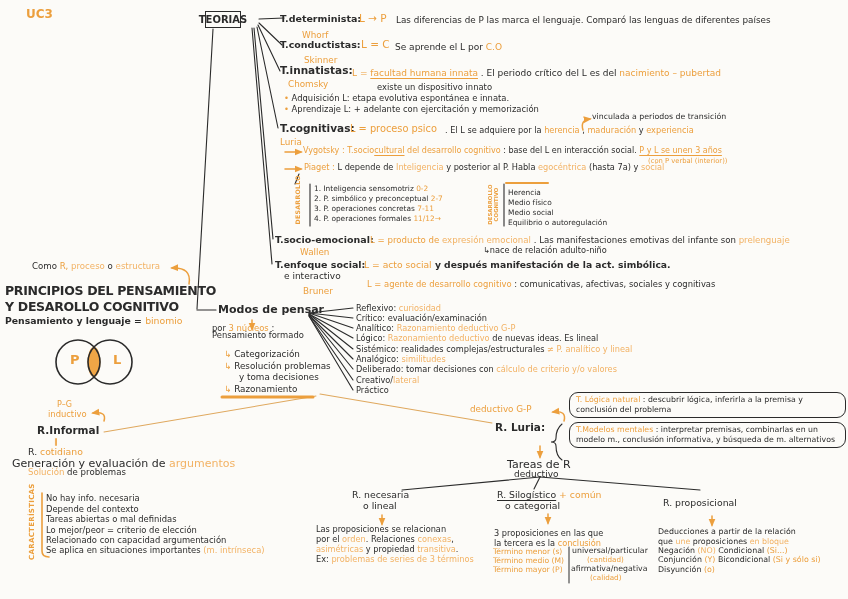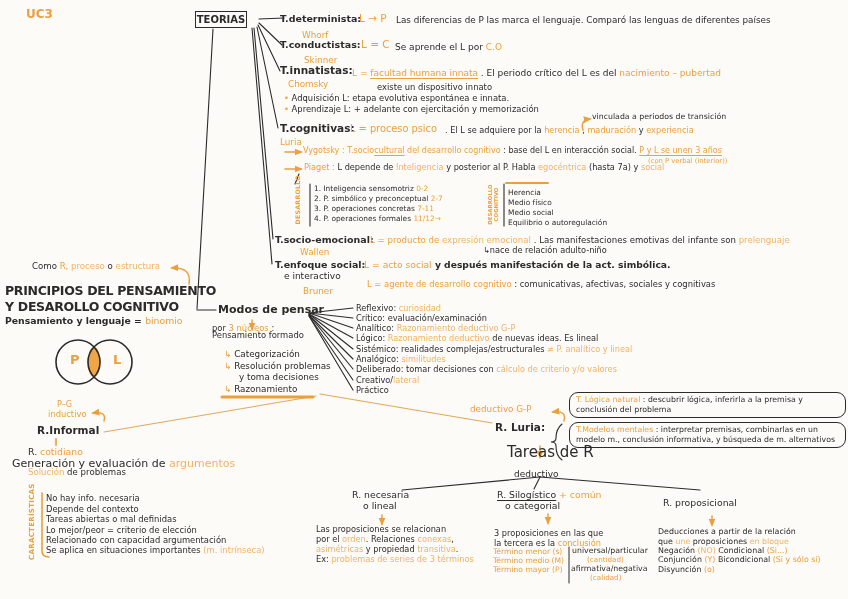--- a/index.html
+++ b/index.html
@@ -90,21 +90,21 @@
     </g>
     <g>
       <ellipse cx="94" cy="362" rx="6.5" ry="15" fill="#f0a646"></ellipse>
       <circle cx="78" cy="362" r="22" fill="none" stroke="#2b2b2b" stroke-width="1.6"></circle>
       <circle cx="110" cy="362" r="22" fill="none" stroke="#2b2b2b" stroke-width="1.6"></circle>
     </g>
   </svg>
 
   <div class="t b orange" style="left:26px;top:8px;font-size:12px">UC3</div>
 
-  <div class="framebox" style="left:195px;top:11px;width:52px;height:17px">
+  <div class="framebox" style="left:205px;top:11px;width:36px;height:17px">
     <span class="b" style="font-size:10px">TEORIAS</span>
   </div>
 
   <div class="t b" style="left:280px;top:14px;font-size:9.5px">T.determinista:</div>
   <div class="t orange" style="left:359px;top:13px;font-size:10.5px">L → P</div>
   <div class="t" style="left:396px;top:16px;font-size:8.8px">Las diferencias de P las marca el lenguaje. Comparó las lenguas de diferentes países</div>
   <div class="t orange" style="left:302px;top:31px;font-size:8.8px">Whorf</div>
 
   <div class="t b" style="left:280px;top:40px;font-size:9.5px">T.conductistas:</div>
   <div class="t orange" style="left:361px;top:39px;font-size:10.5px">L = C</div>
@@ -187,21 +187,21 @@
   <div class="t" style="left:46px;top:505px;font-size:8.4px">Depende del contexto</div>
   <div class="t" style="left:46px;top:515px;font-size:8.4px">Tareas abiertas o mal definidas</div>
   <div class="t" style="left:46px;top:526px;font-size:8.4px">Lo mejor/peor = criterio de elección</div>
   <div class="t" style="left:46px;top:536px;font-size:8.4px">Relacionado con capacidad argumentación</div>
   <div class="t" style="left:46px;top:546px;font-size:8.4px"><span class="c-b">Se aplica en situaciones importantes </span><span class="c-ol">(m. intrínseca)</span></div>
 
   <div class="t orange" style="left:470px;top:405px;font-size:8.8px">deductivo G-P</div>
   <div class="t b" style="left:495px;top:422px;font-size:10.5px">R. Luria:</div>
   <div class="box" style="left:569px;top:392px;width:277px;font-size:7.8px"><span class="c-o">T. Lógica natural</span><span class="c-b"> : descubrir lógica, inferirla a la premisa y conclusión del problema</span></div>
   <div class="box" style="left:569px;top:422px;width:277px;font-size:7.8px"><span class="c-o">T.Modelos mentales</span><span class="c-b"> : interpretar premisas, combinarlas en un modelo m., conclusión informativa, y búsqueda de m. alternativos</span></div>
-  <div class="t" style="left:507px;top:444px;font-size:15px">Tareas de R</div>
+  <div class="t" style="left:507px;top:459px;font-size:11px">Tareas de R</div>
   <div class="t" style="left:514px;top:469px;font-size:9px">deductivo</div>
 
   <div class="t" style="left:352px;top:490px;font-size:9.3px">R. necesaria</div>
   <div class="t" style="left:363px;top:501px;font-size:9.3px">o lineal</div>
   <div class="t" style="left:316px;top:525px;font-size:8.2px"><span class="c-b">Las proposiciones se relacionan</span></div>
   <div class="t" style="left:316px;top:535px;font-size:8.2px"><span class="c-b">por el </span><span class="c-ol">orden</span><span class="c-b">. Relaciones </span><span class="c-ol">conexas</span><span class="c-b">,</span></div>
   <div class="t" style="left:316px;top:545px;font-size:8.2px"><span class="c-ol">asimétricas</span><span class="c-b"> y propiedad </span><span class="c-ol">transitiva</span><span class="c-b">.</span></div>
   <div class="t" style="left:316px;top:555px;font-size:8.2px"><span class="c-b">Ex: </span><span class="c-ol">problemas de series de 3 términos</span></div>
 
   <div class="t" style="left:497px;top:490px;font-size:9.3px"><span class="c-b u">R. Silogístico</span><span class="c-o"> + común</span></div>

